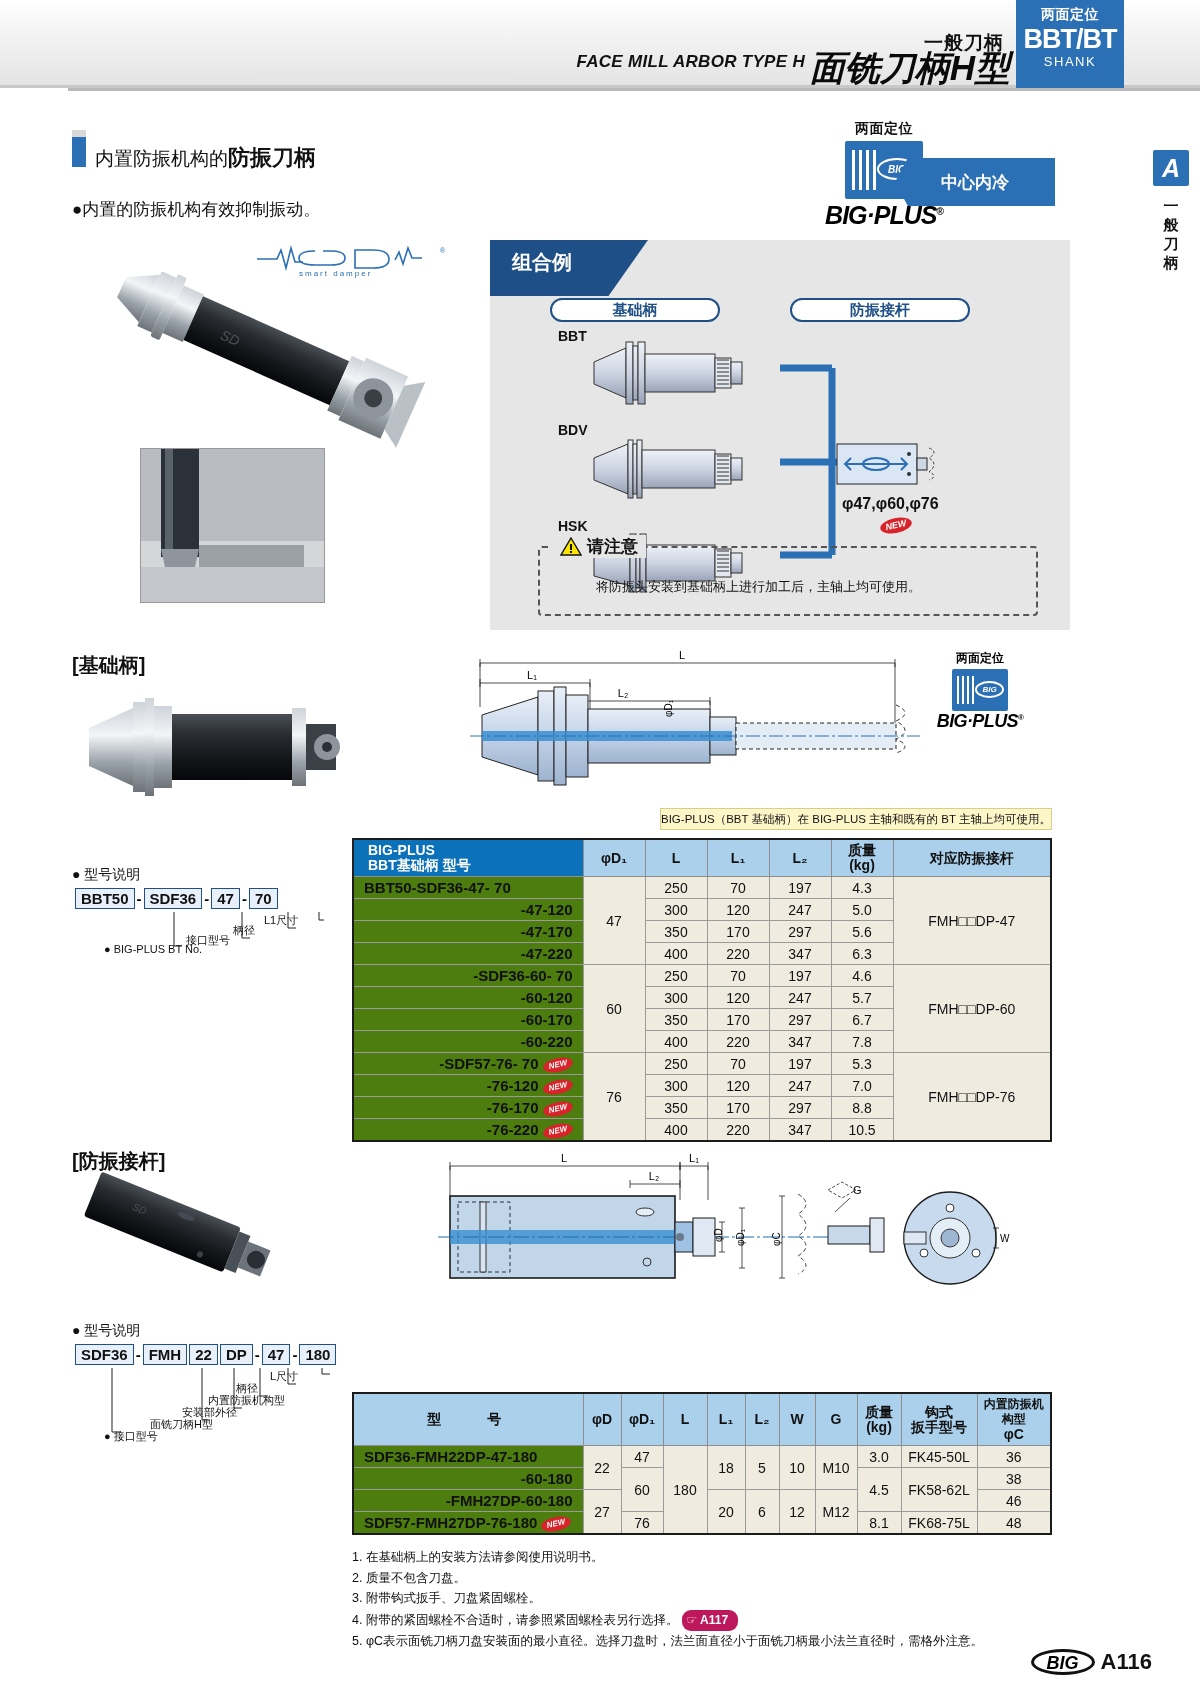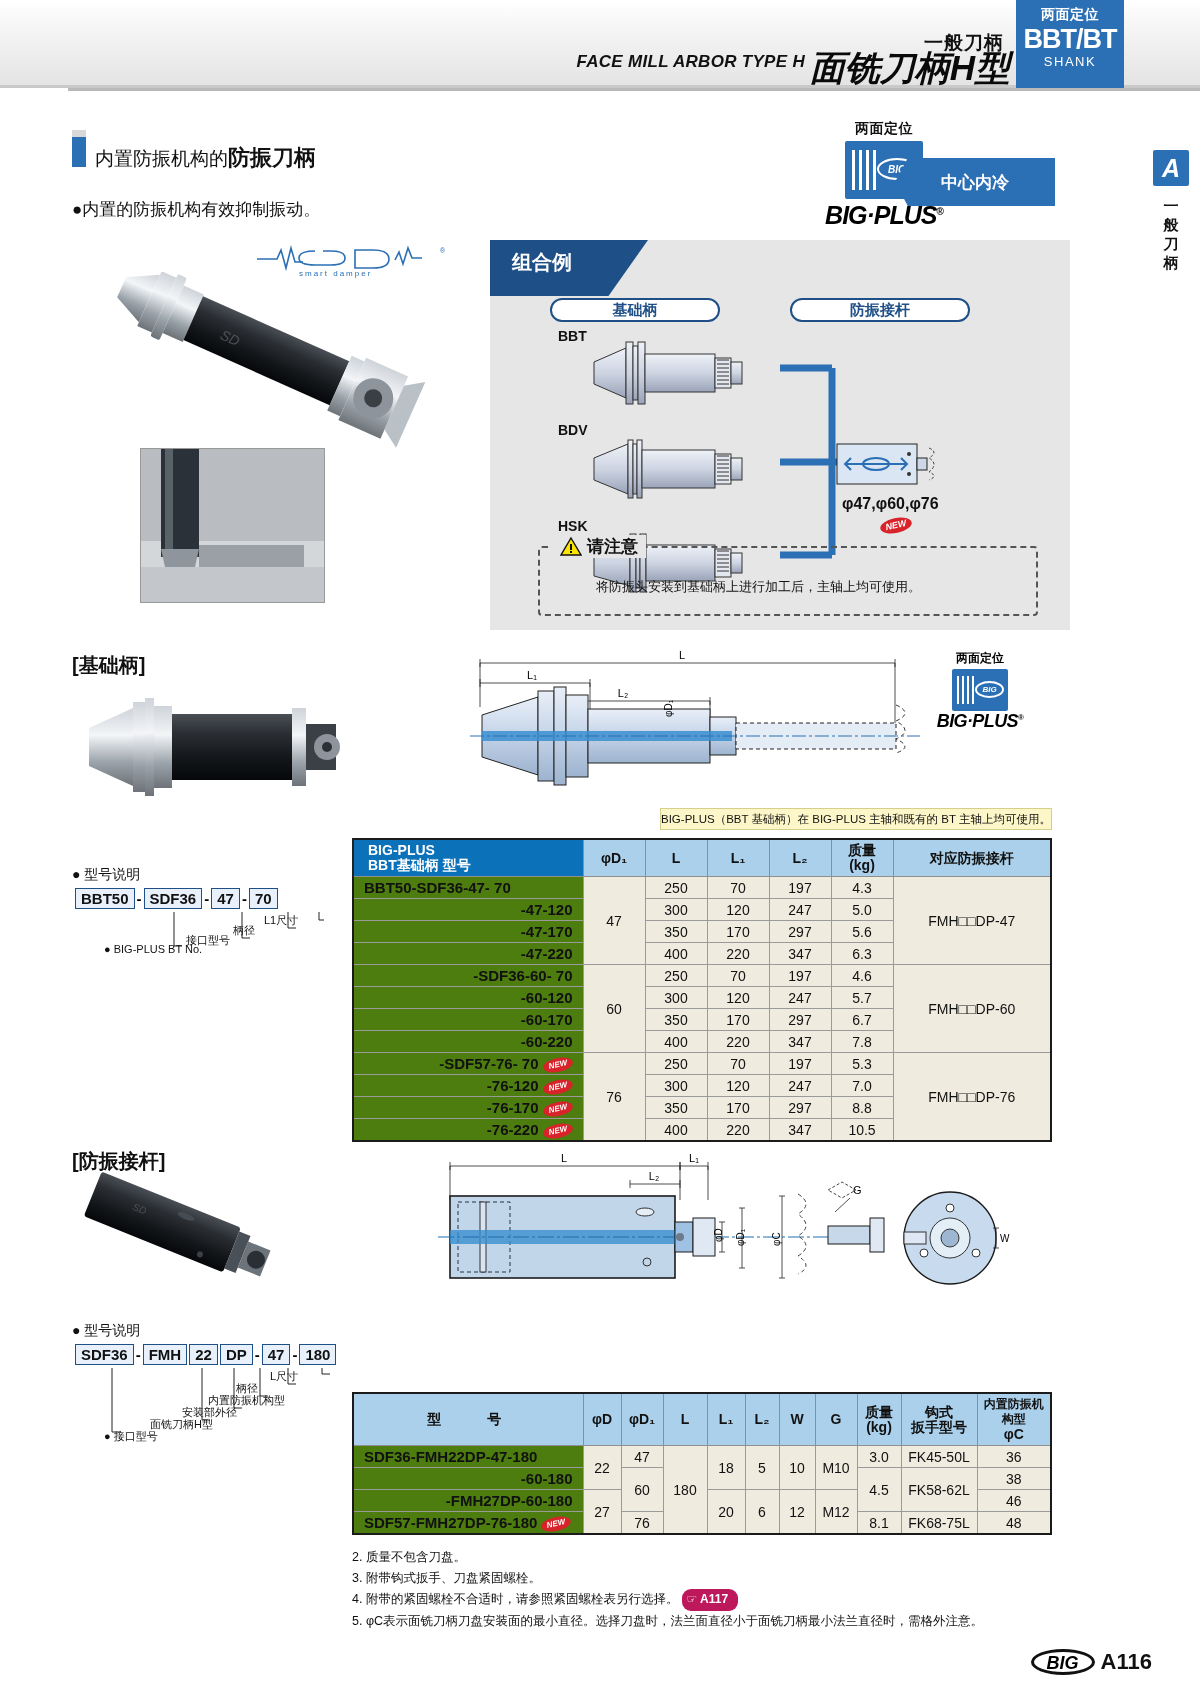--- a/index.html
+++ b/index.html
@@ -777,20 +777,21 @@
         <td class="model first">SDF57-FMH27DP-76-180<span class="nb">NEW</span></td>
         <td>76</td>
         <td>8.1</td>
         <td>FK68-75L</td>
         <td>48</td>
       </tr>
     </tbody>
 </table>
 
 <div class="abs" id="notes">
+  <div>1. 在基础柄上的安装方法请参阅使用说明书。</div>
   <div>2. 质量不包含刀盘。</div>
   <div>3. 附带钩式扳手、刀盘紧固螺栓。</div>
   <div><span>4. 附带的紧固螺栓不合适时，请参照紧固螺栓表另行选择。</span><span class="a117">☞ <span>A117</span></span></div>
   <div>5. φC表示面铣刀柄刀盘安装面的最小直径。选择刀盘时，法兰面直径小于面铣刀柄最小法兰直径时，需格外注意。</div>
 </div>
 
 <div class="abs" id="footer">
   <div id="big-oval">BIG</div>
   <div id="pagenum">A116</div>
 </div>

